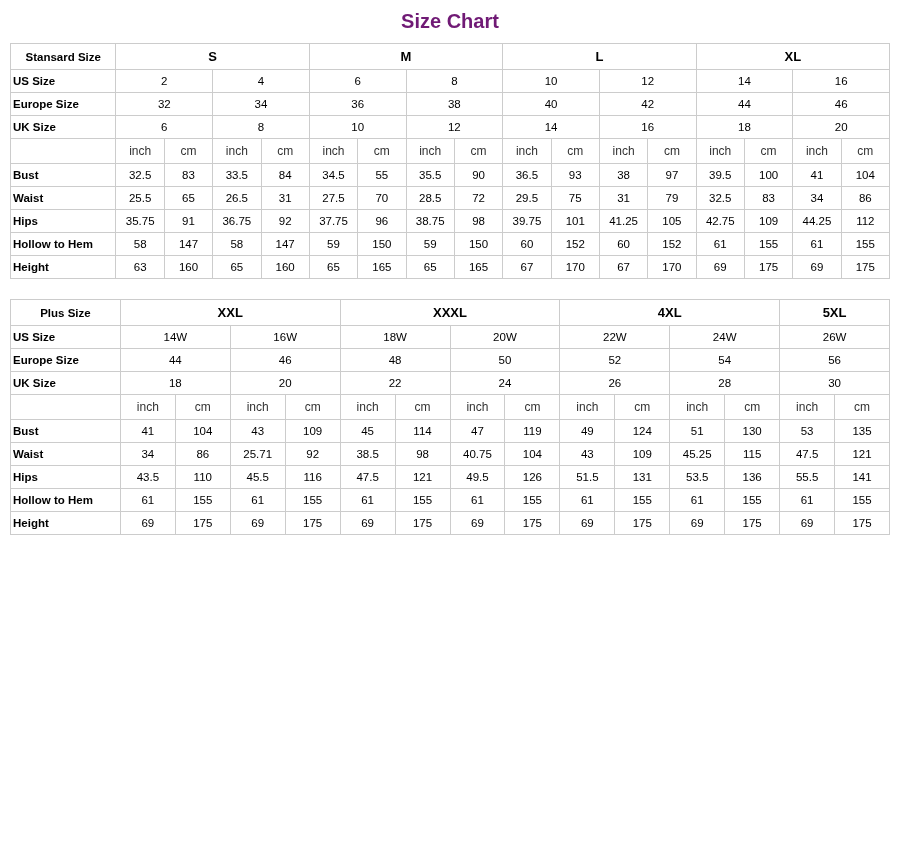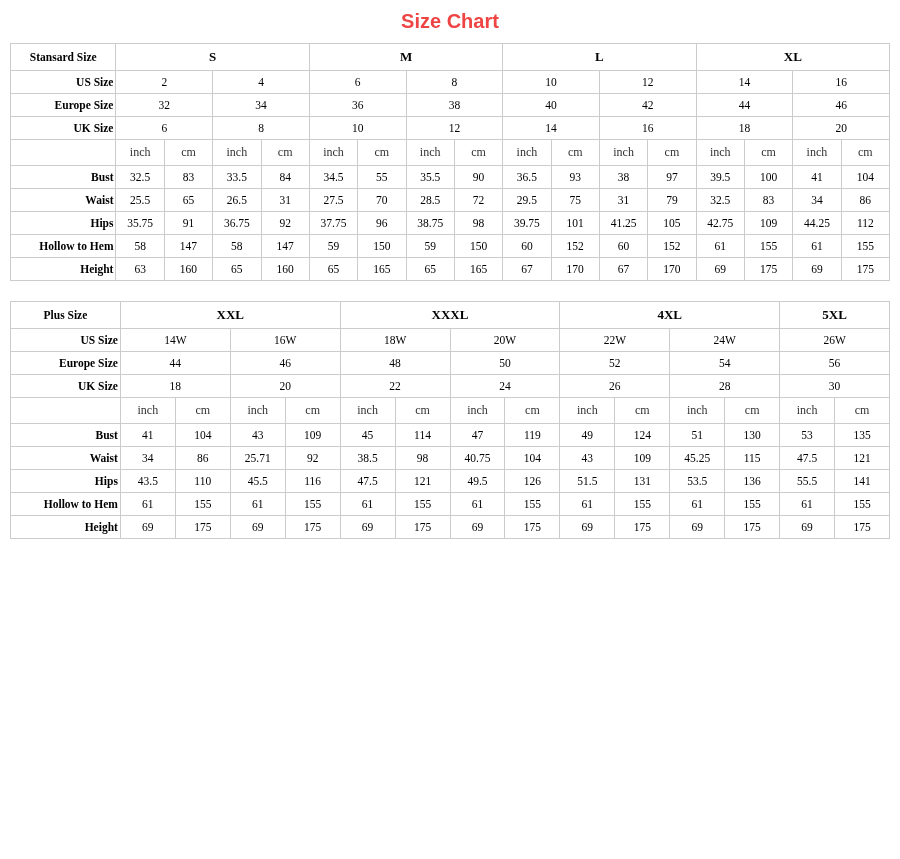--- a/index.html
+++ b/index.html
@@ -5,46 +5,45 @@
     * { box-sizing: border-box; margin: 0; padding: 0; }
     body {
       font-family: Arial, sans-serif;
       font-size: 12px;
       background: #fff;
       padding: 10px;
       width: 900px;
     }
     h1 {
       text-align: center;
-      color: #ef4444;
+      color: #701a75;
       font-size: 20px;
       margin-bottom: 10px;
       font-weight: bold;
     }
     .chart-section {
       margin-bottom: 20px;
-      font-family: Liberation Serif, serif;
     }
     table {
       width: 100%;
       border-collapse: collapse;
       font-size: 11.5px;
     }
     th, td {
       border: 1px solid #ccc;
       text-align: center;
       padding: 5px 2px;
     }
     .size-group-header {
       font-weight: bold;
       font-size: 13px;
     }
     .row-label {
       font-weight: bold;
-      text-align: right;
+      text-align: left;
     }
     .subheader td {
       font-size: 12px;
       color: #333;
     }
   </style>
 </head>
 <body>
 
 <h1>Size Chart</h1>

